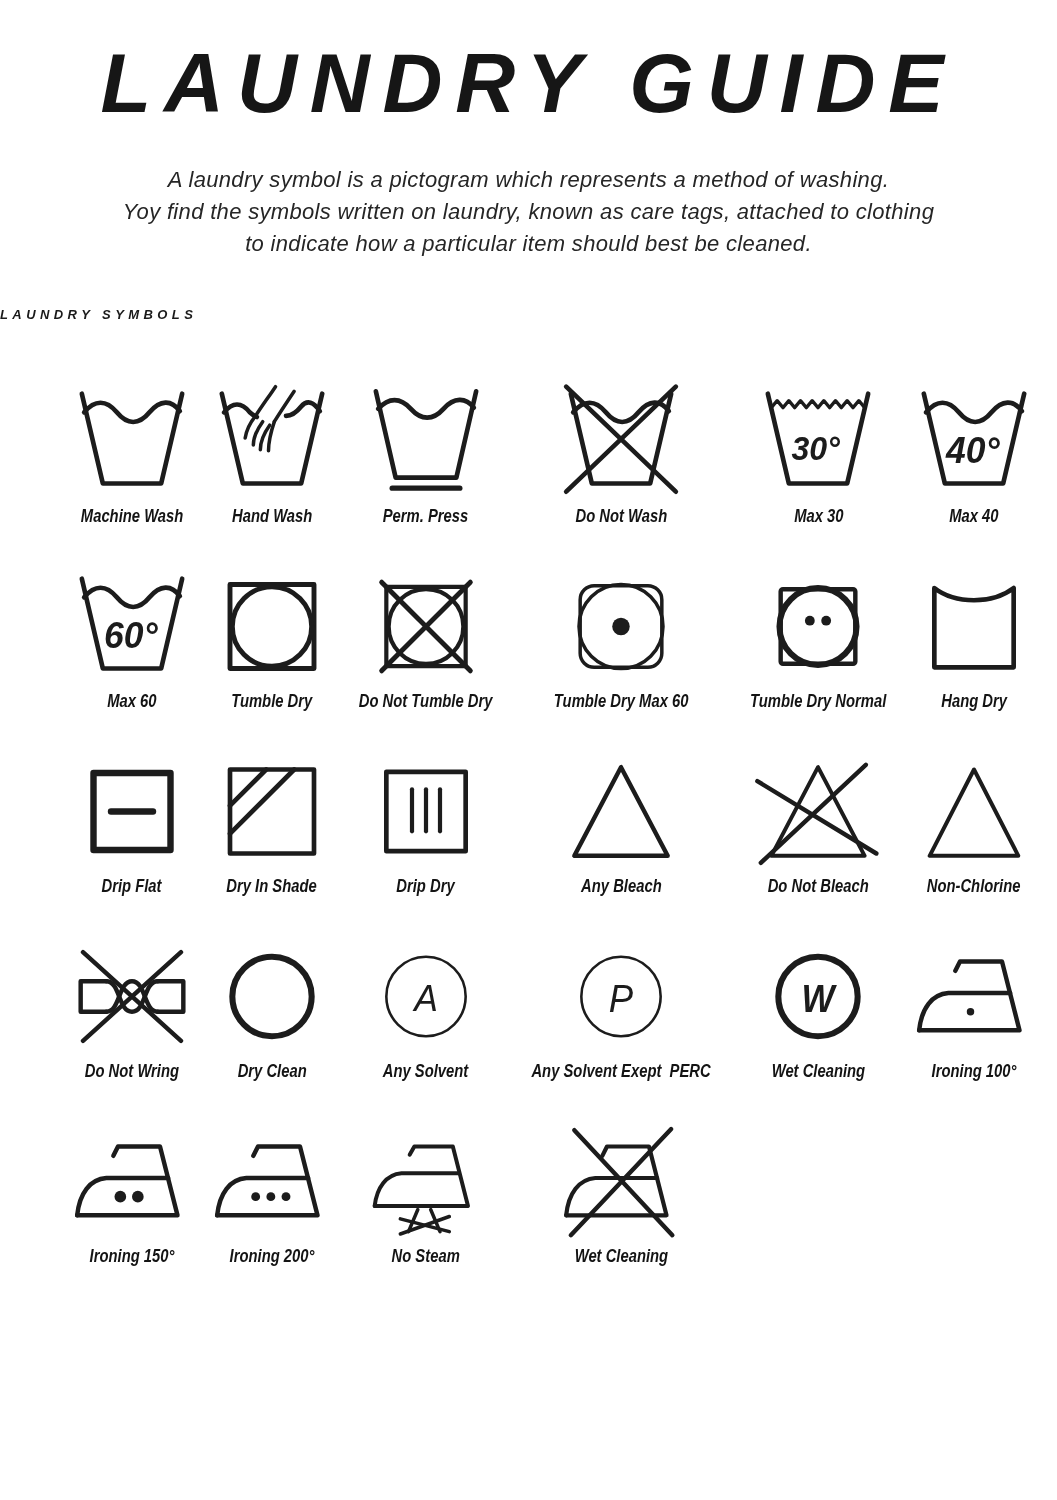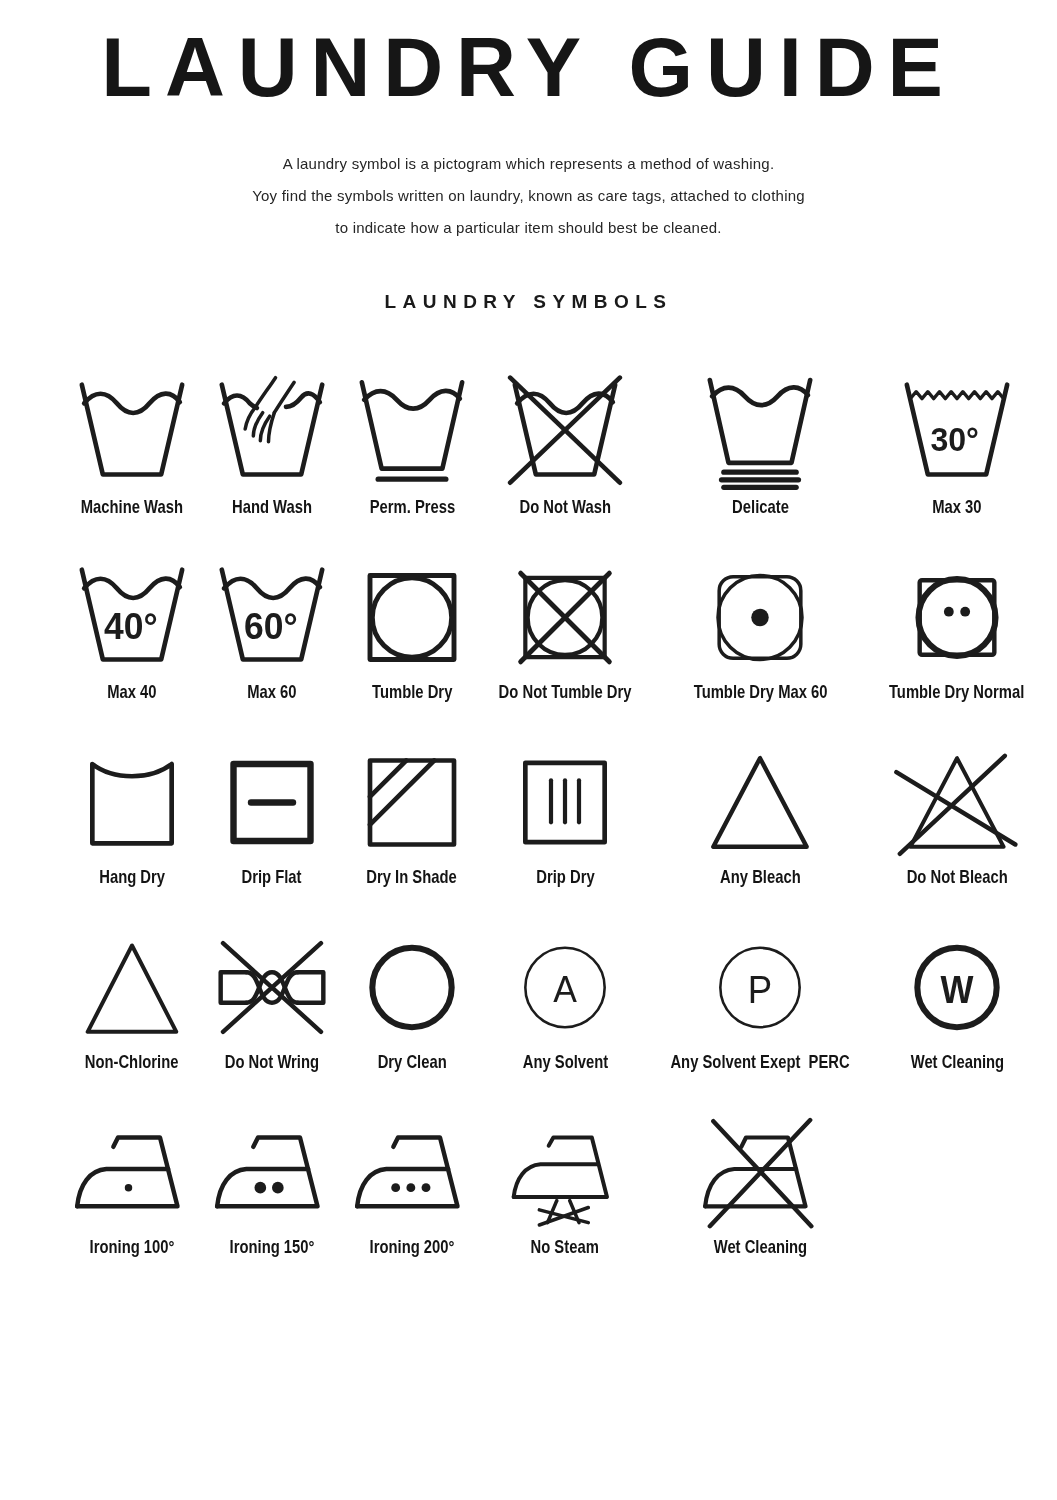--- a/index.html
+++ b/index.html
@@ -3,42 +3,41 @@
 <meta charset="utf-8">
 <style>
   html,body { margin:0; padding:0; }
   body {
     width:1057px; height:1500px;
     background:#ffffff;
     font-family:"Liberation Sans", sans-serif;
     color:#1c1c1c;
     overflow:hidden;
   }
-  .page { padding-top:20px; }
+  .page { padding-top:36px;font-style:italic; }
 
   .title {
     margin:0; text-align:center;
     font-size:83px; font-weight:700;
     letter-spacing:.155em;
     white-space:nowrap;
     color:#161616;
   }
   .intro {
     margin-top:32px;
     text-align:center;
-    font-size:15px; line-height:32px;
+    font-size:22px; line-height:32px;
     letter-spacing:.015em;
     color:#262626;
   }
   .intro p { margin:0; }
 
   .section-heading {
     margin:47px 0 0 0;
-    text-align:center;
-    font-size:19px; font-weight:700;
+    font-size:13px; font-weight:700;
     letter-spacing:.34em;
     color:#1a1a1a;
   }
 
   .grid {
     margin:58px 0 0 62px;
     width:916px;
     display:grid;
     grid-template-columns:repeat(6,1fr);
     row-gap:38px;
@@ -118,34 +117,20 @@
               <path d="M107,3 L13,93"></path>
             </g>
           </svg>
        </div>
        <div class="label">Do Not Wash</div>
      </div>
       <div class="cell">
        <div class="sym">
          <svg viewBox="0 0 120 100" width="140" height="117">
             <g fill="none" stroke="#1c1c1c" stroke-width="4" stroke-linecap="round" stroke-linejoin="round">
-              <path d="M17,5 L33,76 L87,76 L103,5"></path>
-              <path d="M19,19 C28,9 38,9 47,19 C56,29 66,29 75,19 C84,9 94,9 101,18"></path>
-              <path d="M29,84 L91,84" stroke-width="4.5"></path>
-              <path d="M27,90.5 L93,90.5" stroke-width="4.5"></path>
-              <path d="M29,97 L91,97" stroke-width="4.5"></path>
-            </g>
-          </svg>
-       </div>
-       <div class="label">Delicate</div>
-     </div>
-      <div class="cell">
-       <div class="sym">
-         <svg viewBox="0 0 120 100" width="140" height="117">
-            <g fill="none" stroke="#1c1c1c" stroke-width="4" stroke-linecap="round" stroke-linejoin="round">
               <path d="M17,9 L35,86 L85,86 L103,9"></path>
               <path d="M20,21 L25,15 L30,21 L35,15 L40,21 L45,15 L50,21 L55,15 L60,21 L65,15 L70,21 L75,15 L80,21 L85,15 L90,21 L95,15 L100,21" stroke-width="2.8"></path>
             </g>
             <text transform="translate(58,66) scale(0.95,1)" text-anchor="middle" font-size="29" font-weight="700" font-family="Liberation Sans, sans-serif" fill="#1c1c1c" stroke="none">30°</text>
           </svg>
        </div>
        <div class="label">Max 30</div>
      </div>
       <div class="cell">
        <div class="sym">

